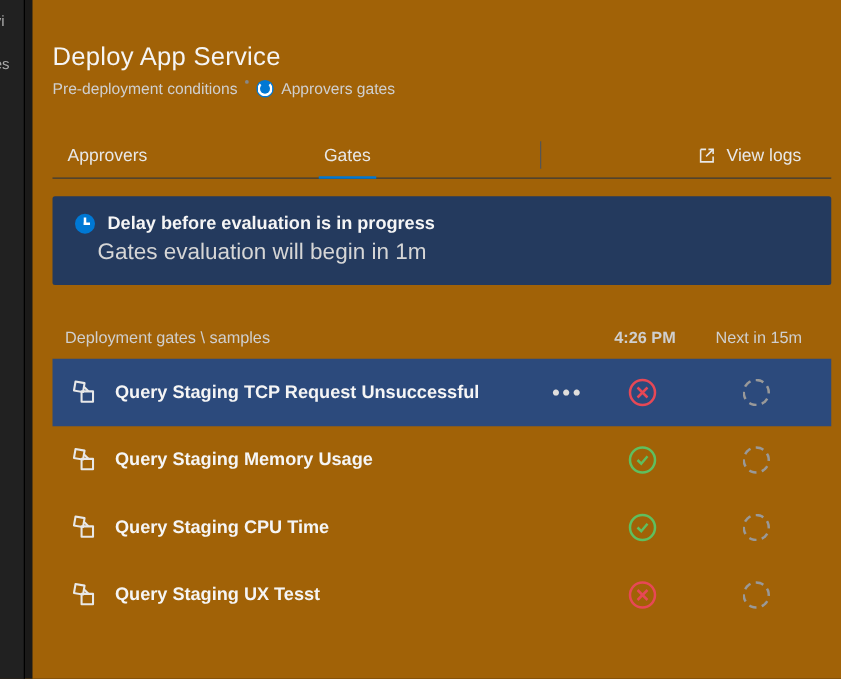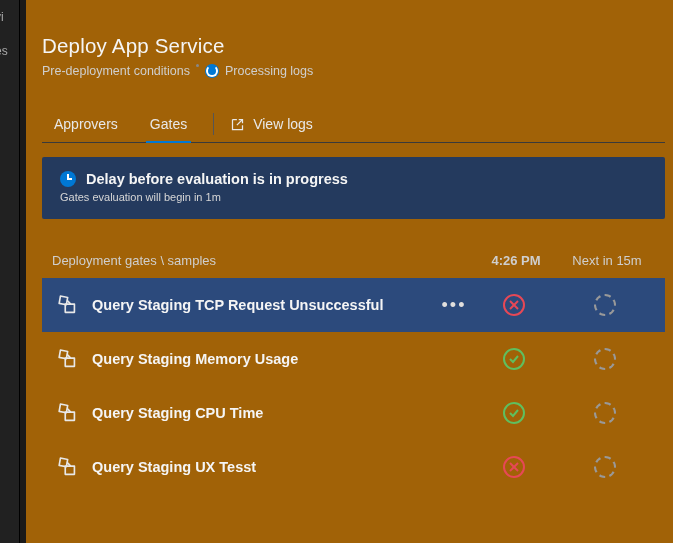--- a/index.html
+++ b/index.html
@@ -62,21 +62,22 @@
   }
   .spinner-icon::after{
     content:""; width:8px; height:8px; border:2px solid #fff;
     border-top-color: transparent; border-radius:50%;
   }
   .tabs-row {
     margin-top: 28px;
     display: flex;
     align-items: center;
     height: 36px;
-    padding-right: 8px;
+    padding-right: 32px;
+    justify-content: space-between;
   }
   .tab {
     padding: 0 2px;
     margin: 0 14px;
     height: 36px;
     display: flex;
     align-items: center;
     font-size: 14px;
     color: #e8e8e8;
     cursor: pointer;
@@ -116,21 +117,21 @@
     width:16px; height:16px; border-radius:50%;
     background:#0078d4; position:relative;
   }
   .clock-icon::before, .clock-icon::after{
     content:""; position:absolute; background:#fff;
     left:7px;
   }
   .clock-icon::before{ top:3px; width:2px; height:6px; }
   .clock-icon::after{ top:7px; width:5px; height:2px; left:7px; }
   .info-sub {
-    margin-top:4px; font-size:11px; color:#d6d6d6;
+    margin-top:4px; font-size:18px; color:#d6d6d6;margin-left:18px;
   }
   .list-header {
     display:flex; align-items:flex-start;
     margin: 34px 8px 0 0;
     font-size:13px; color:#cfcfcf;
     padding: 0 10px 10px 10px;
   }
   .col-name { flex: 1; }
   .col-time { width: 86px; text-align:center; font-weight:600;}
   .col-next { width: 96px; text-align:center; }
@@ -185,21 +186,21 @@
 </div>
 
 <div class="panel">
 
   <div class="title">Deploy App Service</div>
 
   <div class="subhead">
     <span>Pre-deployment conditions</span>
     <span class="dot-sep"></span>
     <span class="spinner-icon"></span>
-    <span>Processing logs</span>
+    <span>Approvers gates</span>
   </div>
 
   <div class="tabs-row">
     <div class="tab">Approvers</div>
     <div class="tab active">Gates</div>
     <div class="vsep"></div>
     <div class="viewlogs">
       <svg viewBox="0 0 24 24" fill="none" stroke="#e8e8e8" stroke-width="2">
         <path d="M4 4 L11 4 M4 4 L4 20 L20 20 L20 13"></path>
           <path d="M14 4 L20 4 L20 10"></path>

